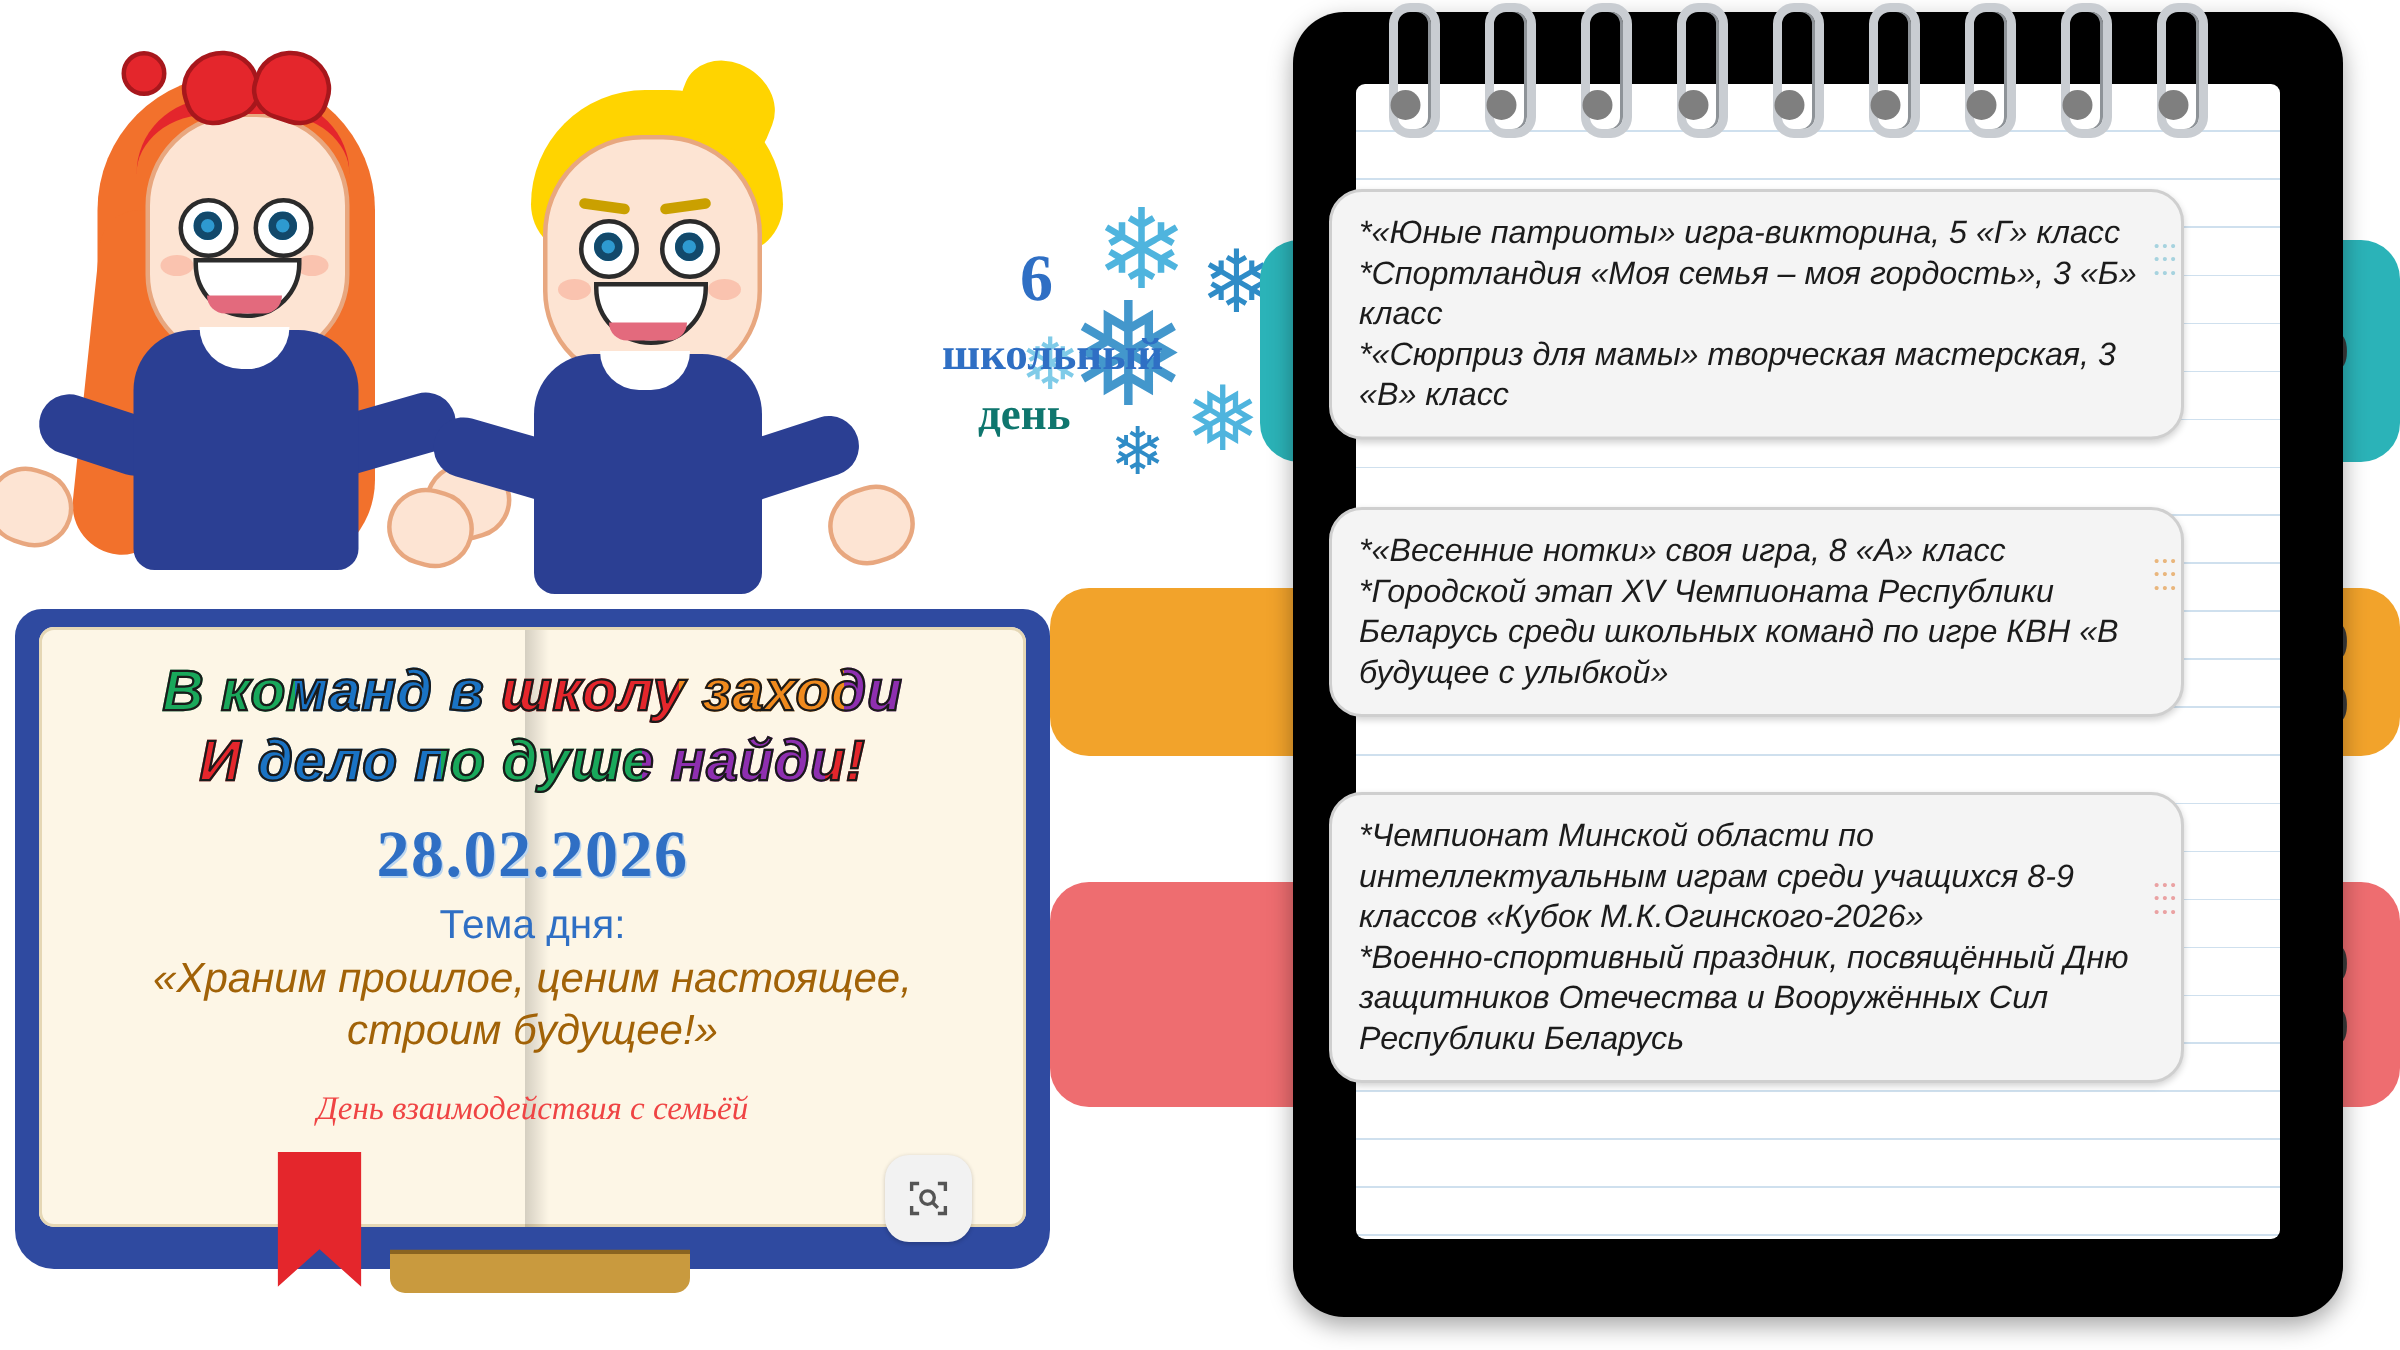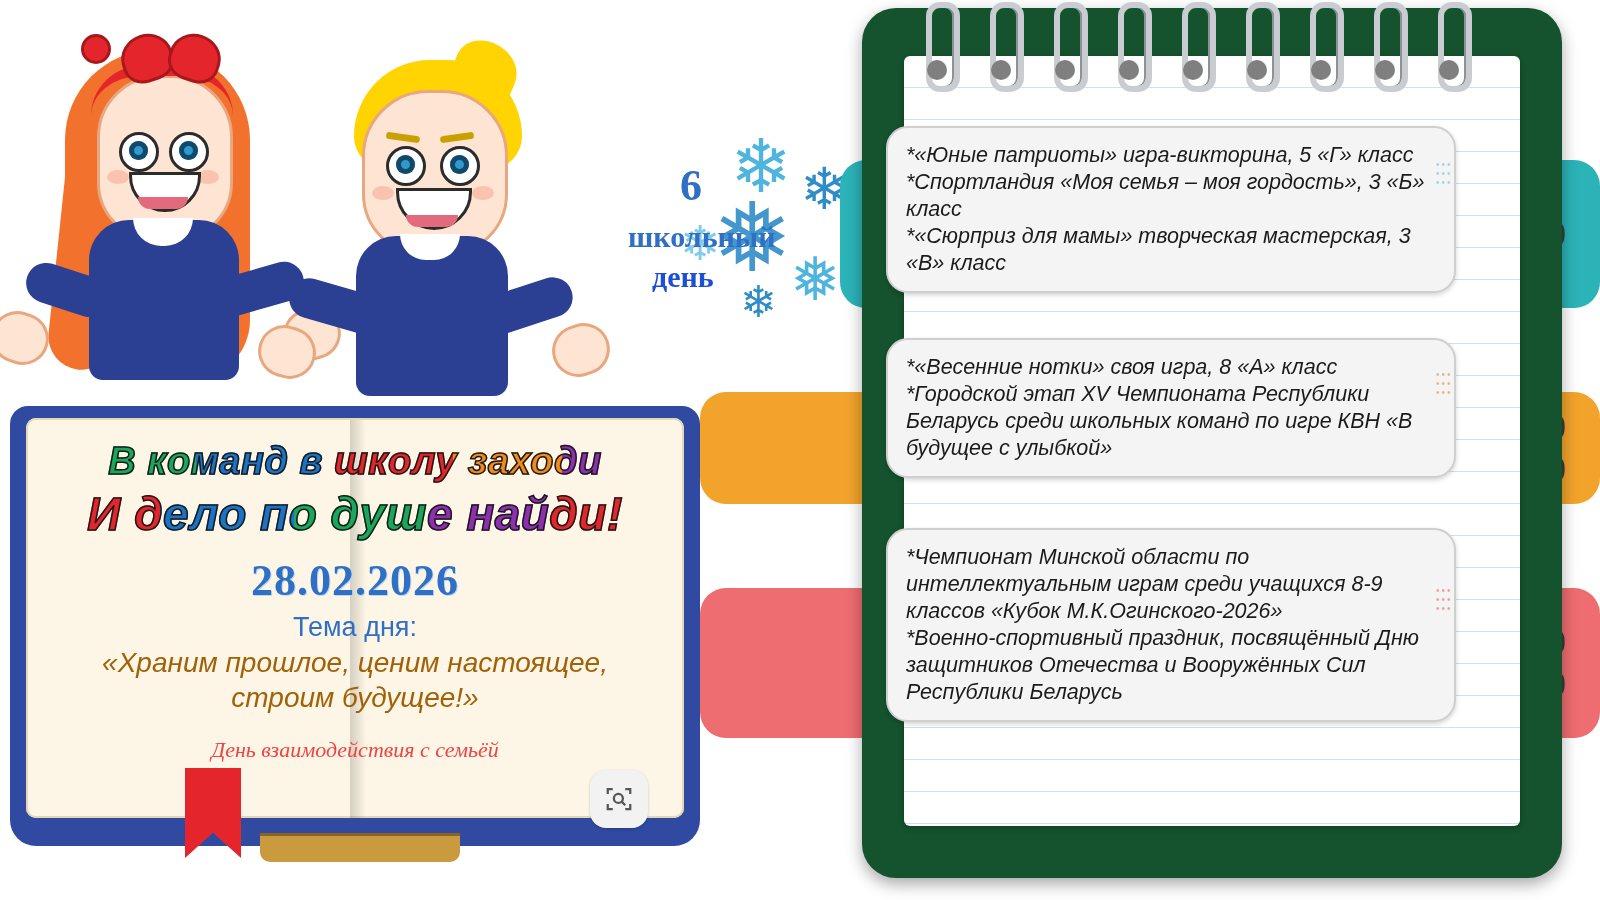--- a/index.html
+++ b/index.html
@@ -311,21 +311,21 @@
     font-style: italic;
     letter-spacing: .5px;
     background: linear-gradient(90deg,#19a85b 0%,#19a85b 24%,#1a73c4 24%,#1a73c4 46%,#e4262c 46%,#e4262c 66%,#f08a1d 66%,#f08a1d 84%,#8e2fb0 84%);
     -webkit-background-clip: text;
     background-clip: text;
     color: transparent;
     -webkit-text-stroke: 1.5px #1a1a1a;
     margin-bottom: 4px;
   }
   .title-line-2 {
-    font-size: 46px;
+    font-size: 38px;
     font-weight: bold;
     font-style: italic;
     letter-spacing: .5px;
     background: linear-gradient(90deg,#e4262c 0%,#e4262c 18%,#1a73c4 18%,#1a73c4 40%,#19a85b 40%,#19a85b 62%,#8e2fb0 62%,#8e2fb0 82%,#e4262c 82%);
     -webkit-background-clip: text;
     background-clip: text;
     color: transparent;
     -webkit-text-stroke: 1.5px #1a1a1a;
     margin-bottom: 14px;
   }
@@ -399,21 +399,21 @@
     font-size: 30px;
     font-weight: bold;
     color: #2f6fc4;
     font-family: "Liberation Serif", serif;
   }
   .day-word-2 {
     position: absolute;
     left: 32px; top: 120px;
     font-size: 30px;
     font-weight: bold;
-    color: #1d4ed8;
+    color: #0f766e;
     font-family: "Liberation Serif", serif;
   }
 
   
   .ribbon {
     position: absolute;
     border-radius: 26px;
     display: flex;
     flex-direction: column;
     align-items: flex-end;
@@ -427,21 +427,21 @@
   }
   .ribbon-teal   { left: 840px; top: 160px; width: 760px; height: 148px; background: #2bb3b8; }
   .ribbon-orange { left: 700px; top: 392px; width: 900px; height: 112px; background: #f2a32b; }
   .ribbon-red    { left: 700px; top: 588px; width: 900px; height: 150px; background: #ee6d70; }
 
   
   .notepad {
     position: absolute;
     left: 862px; top: 8px;
     width: 700px; height: 870px;
-    background: #14532d;
+    background: #000000;
     border-radius: 34px;
     box-shadow: 0 6px 16px rgba(0,0,0,.35);
   }
   .notepad-paper {
     position: absolute;
     left: 42px; top: 48px;
     width: 616px; height: 770px;
     background: repeating-linear-gradient(
       to bottom,
       #ffffff 0px, #ffffff 31px,

